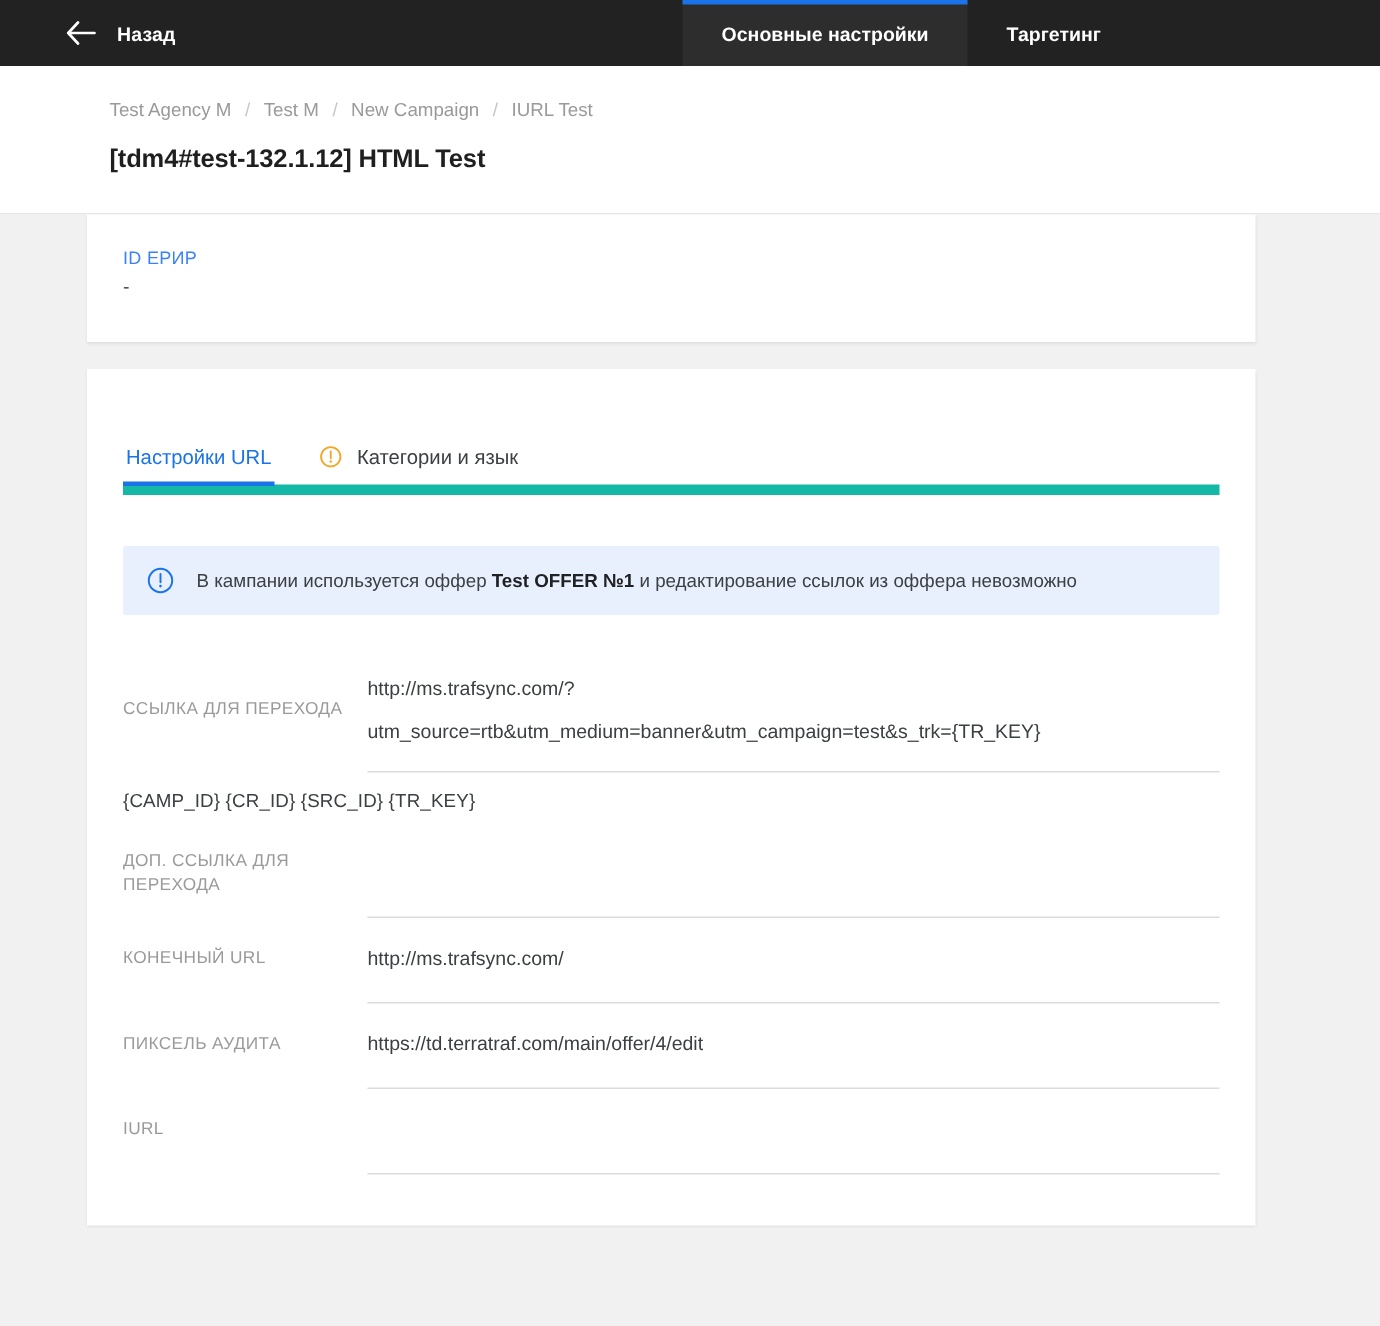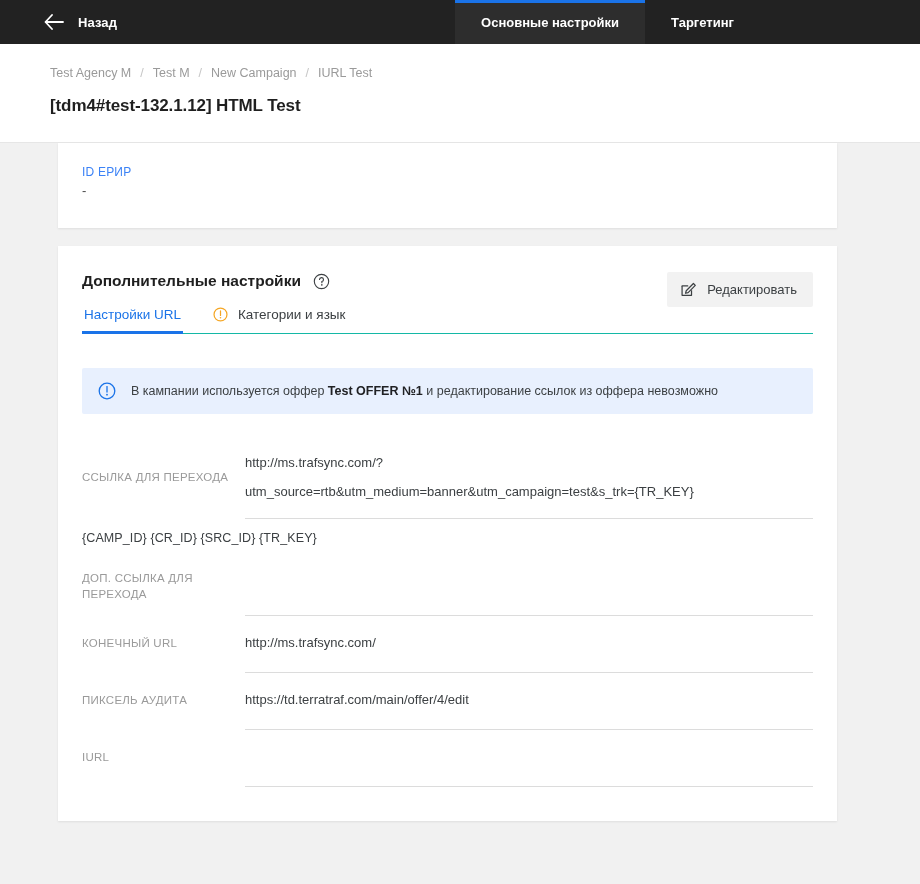--- a/index.html
+++ b/index.html
@@ -53,21 +53,21 @@
     content: "";
     position: absolute;
     left: 0; right: 0; top: 0;
     height: 3px;
     background: #1a73e8;
   }
 
   
   .page-head {
     background: #ffffff;
-    padding: 22px 0 26px 50px;
+    padding: 22px 0 26px 73px;
     border-bottom: 1px solid #e6e6e6;
   }
   .breadcrumb {
     display: flex;
     align-items: center;
     gap: 9px;
     font-size: 12.5px;
     color: #9a9a9a;
     margin-bottom: 16px;
   }
@@ -146,21 +146,22 @@
     color: #3c4043;
     white-space: nowrap;
   }
   .pencil-icon { width: 17px; height: 17px; display: block; }
 
   
   .subtabs {
     display: flex;
     align-items: flex-end;
     gap: 28px;
-    border-bottom: 1px solid #14b8a6;
+    margin-top: 25px;
+    border-bottom: 7px solid #14b8a6;
   }
   .subtab {
     display: flex;
     align-items: center;
     gap: 10px;
     padding: 0 2px 9px 2px;
     font-size: 13.5px;
     color: #3c4043;
     cursor: pointer;
     border-bottom: 3px solid transparent;
@@ -267,38 +268,20 @@
 
 <div class="body-area">
 
   <div class="card card-erip">
     <div class="erip-label">ID ЕРИР</div>
     <div class="erip-value">-</div>
   </div>
 
   <div class="card card-settings">
 
-    <div class="settings-head">
-      <div class="settings-title-wrap">
-        <span class="settings-title">Дополнительные настройки</span>
-        <svg class="help-icon" viewBox="0 0 18 18">
-          <circle cx="9" cy="9" r="7.6" fill="none" stroke="#3c4043" stroke-width="1.2"></circle>
-          <path d="M6.9 6.9a2.1 2.1 0 1 1 2.5 2.1v1.3" fill="none" stroke="#3c4043" stroke-width="1.2" stroke-linecap="round"></path>
-          <circle cx="9.35" cy="12.6" r="0.85" fill="#3c4043"></circle>
-        </svg>
-      </div>
-      <button class="edit-btn">
-        <svg class="pencil-icon" viewBox="0 0 18 18">
-          <path d="M2.2 5.2 v10 h10 v-5.4" fill="none" stroke="#3c4043" stroke-width="1.3" stroke-linejoin="round"></path>
-          <path d="M2.2 5.2 h6" fill="none" stroke="#3c4043" stroke-width="1.3" stroke-linecap="round"></path>
-          <path d="M6.6 10.3 L14.2 2.6 L16.2 4.6 L8.6 12.3 L5.9 13 Z" fill="none" stroke="#3c4043" stroke-width="1.3" stroke-linejoin="round"></path>
-        </svg>
-        <span class="edit-btn-label">Редактировать</span>
-      </button>
-    </div>
 
     <div class="subtabs">
       <div class="subtab active">
         <span>Настройки URL</span>
       </div>
       <div class="subtab">
         <svg class="warn-icon" viewBox="0 0 16 16">
           <circle cx="8" cy="8" r="6.9" fill="none" stroke="#f5a623" stroke-width="1.3"></circle>
           <line x1="8" y1="4.2" x2="8" y2="9" stroke="#f5a623" stroke-width="1.3" stroke-linecap="round"></line>
           <circle cx="8" cy="11.4" r="0.85" fill="#f5a623"></circle>

